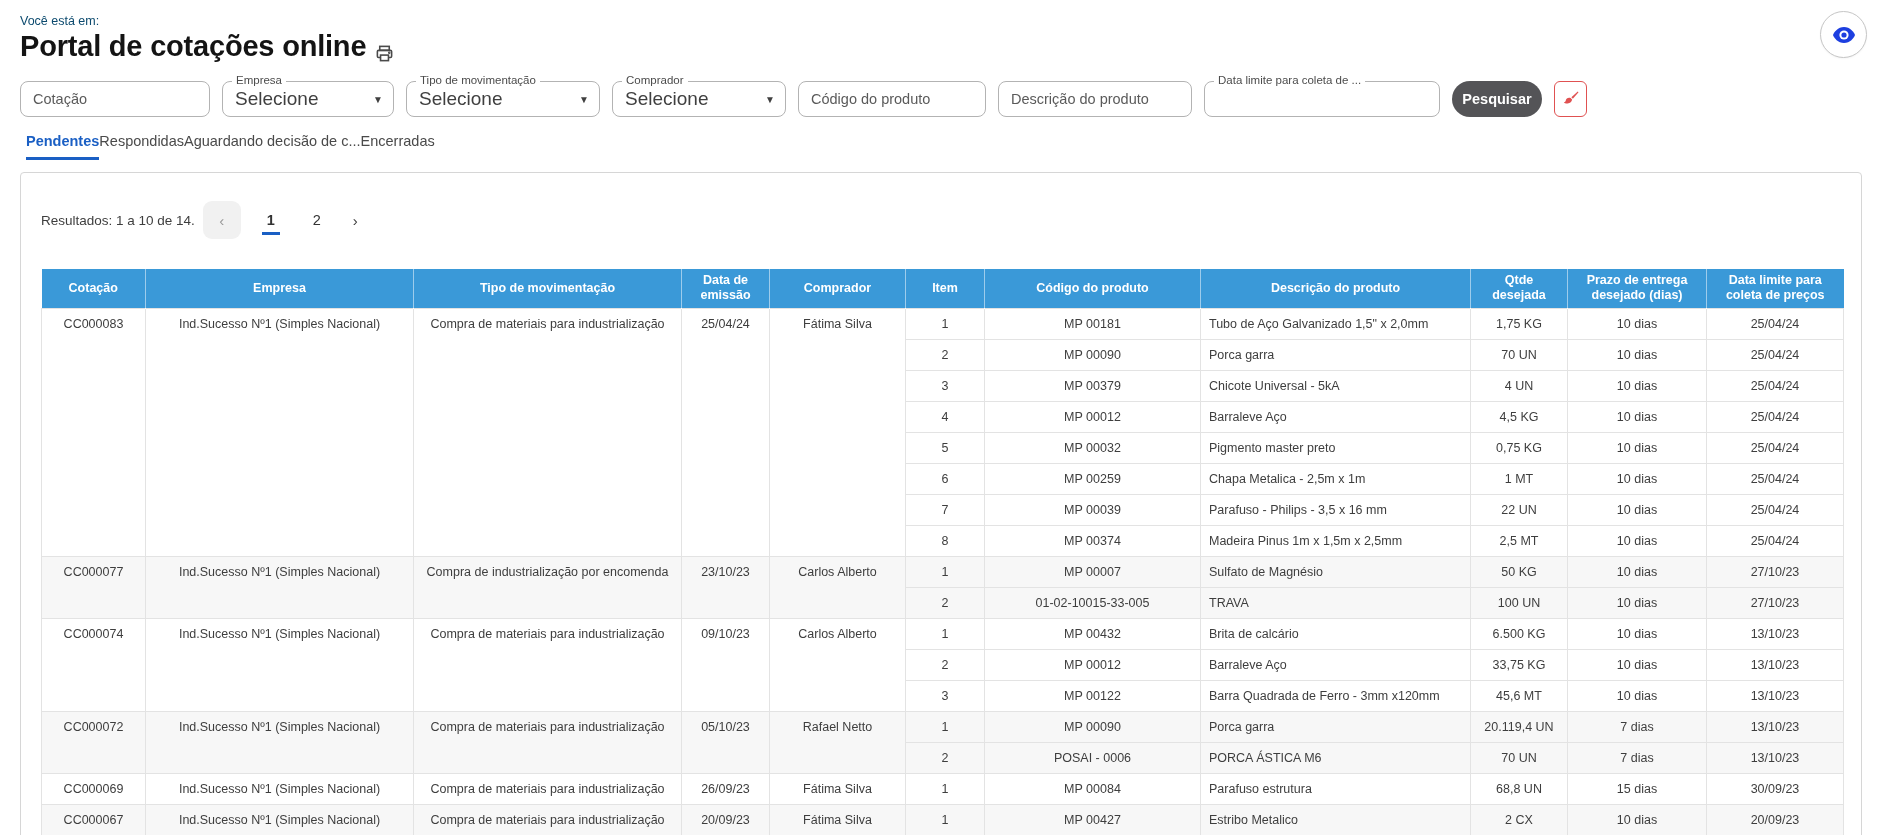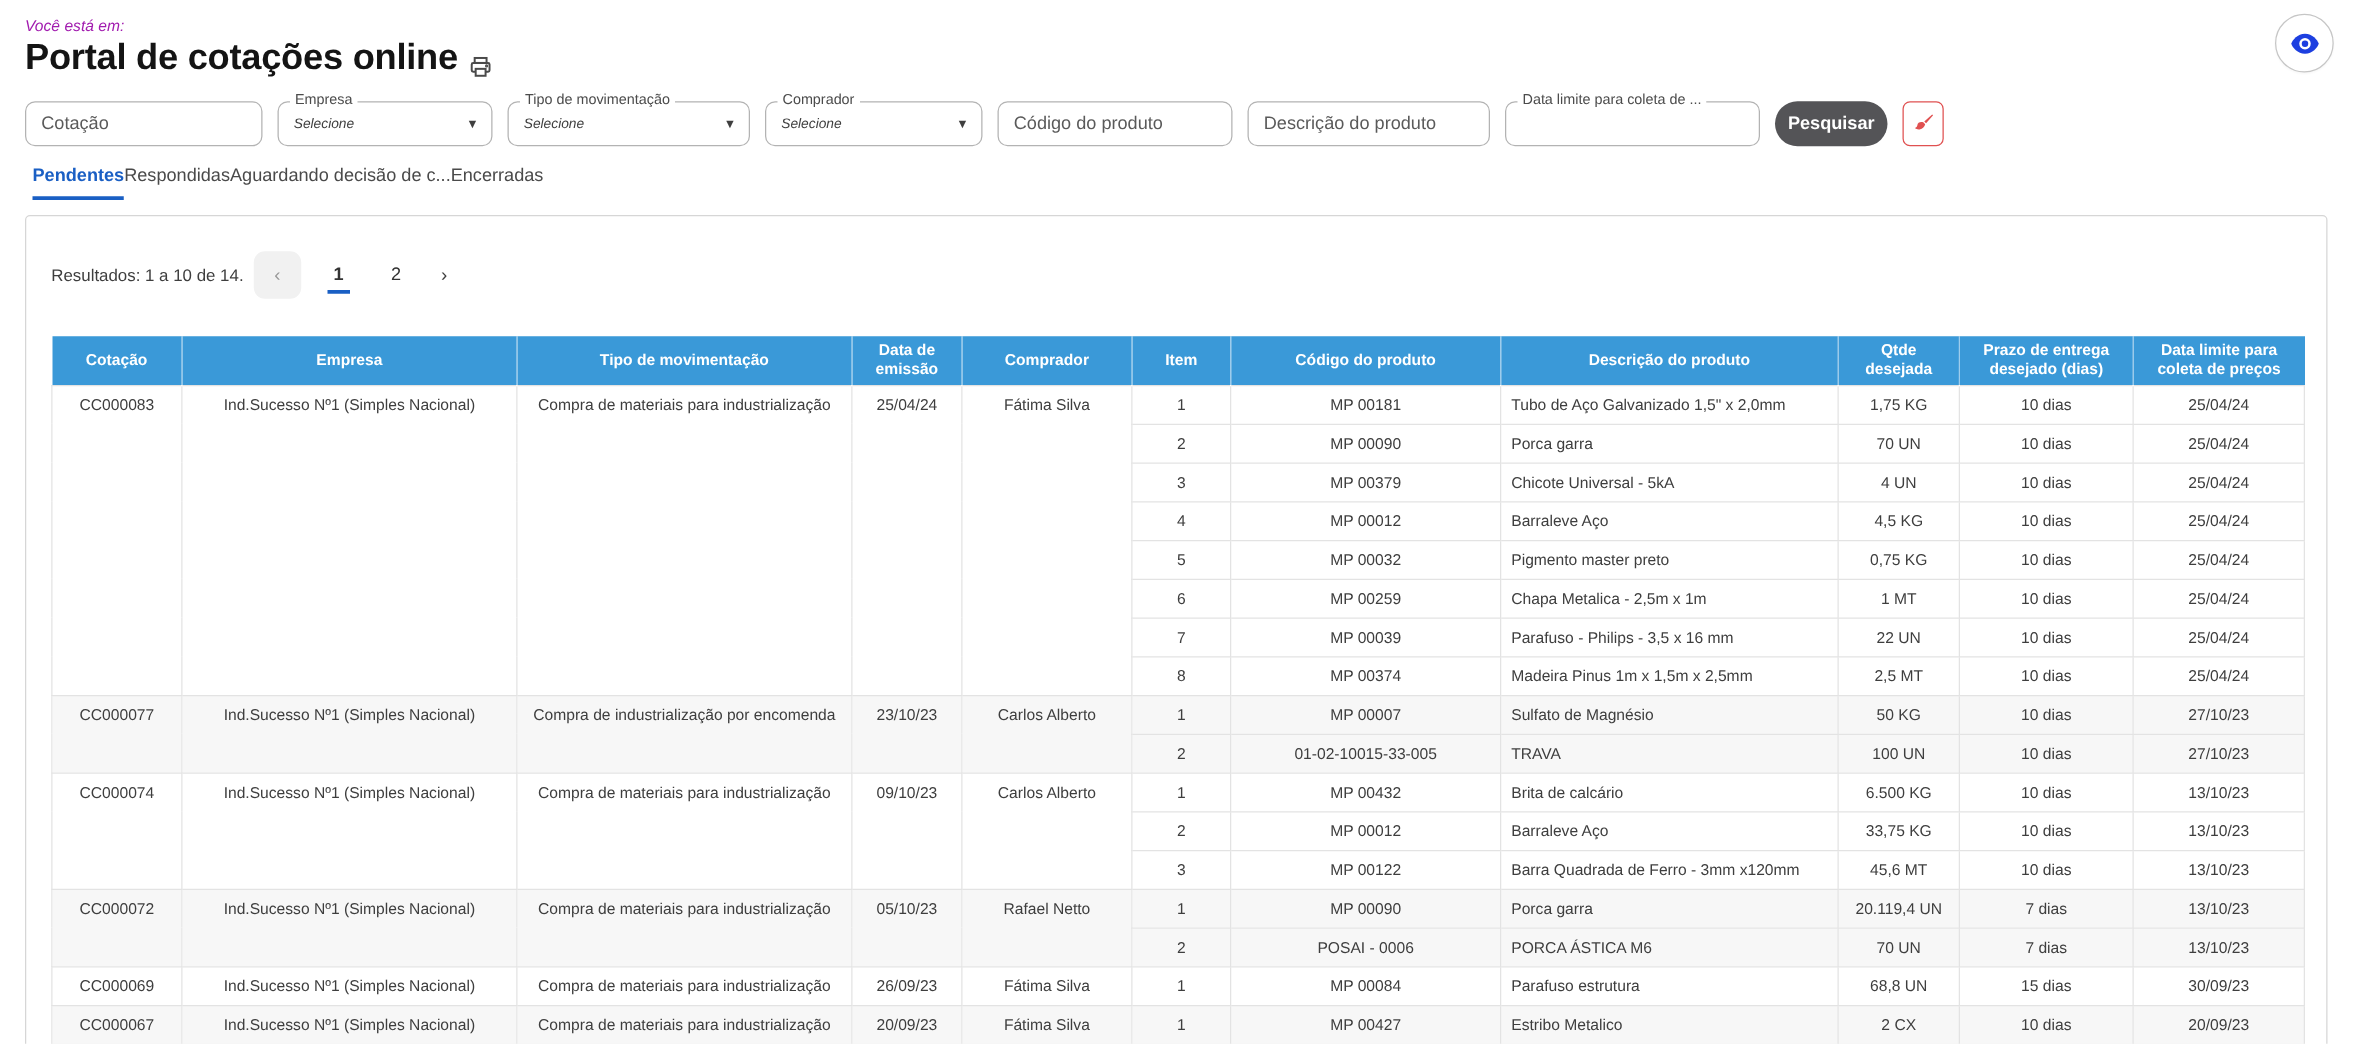--- a/index.html
+++ b/index.html
@@ -5,21 +5,21 @@
   * { box-sizing: border-box; }
   html,body { margin:0; padding:0; }
   body {
     width:1882px; height:835px; overflow:hidden; position:relative;
     background:#ffffff; color:#3e3e3e;
     font-family:"Liberation Sans", sans-serif;
   }
   .page { padding:10px 20px 0 20px; }
 
   
-  .breadcrumb { font-size:12.5px; color:#a21caf; margin-top:4px;font-style:italic; }
+  .breadcrumb { font-size:12.5px; color:#0c4a6e; margin-top:4px; }
   .title-row { display:flex; align-items:flex-end; gap:9px; margin-top:2px; }
   .page-title { font-size:29px; font-weight:700; color:#141414; margin:0; letter-spacing:-0.2px; }
   .printer-btn { background:none; border:none; padding:0; cursor:pointer; display:flex; align-items:flex-end; }
   .eye-btn {
     position:absolute; top:11px; right:15px; width:47px; height:47px;
     border-radius:50%; border:1px solid #c6c6c6; background:#fff;
     display:flex; align-items:center; justify-content:center; cursor:pointer;
     box-shadow:0 1px 2px rgba(0,0,0,.04);
   }
 
@@ -27,23 +27,23 @@
   .filters { display:flex; gap:12px; margin-top:18px; height:36px; align-items:stretch; }
   .txt-input {
     border:1px solid #b3b3b3; border-radius:8px; padding:0 12px;
     font-size:14.5px; color:#3f3f3f; font-family:inherit; background:#fff; outline:none;
   }
   .txt-input::placeholder { color:#5a5a5a; opacity:1; }
   .fl { position:relative; border:1px solid #b3b3b3; border-radius:8px; background:#fff;
         display:flex; align-items:center; padding:0 10px 0 12px; cursor:pointer; }
   .fl .fl-label { position:absolute; top:-8px; left:9px; background:#fff; padding:0 4px;
         font-size:11.5px; color:#4b4b4b; white-space:nowrap; cursor:default; }
-  .fl .fl-value { flex:1; font-size:11px; color:#3f3f3f;font-style:italic; }
+  .fl .fl-value { flex:1; font-size:19px; color:#3f3f3f; }
   .fl .caret { font-size:10px; color:#3f3f3f; margin-left:6px; }
-  .w190{width:190px}.w172{width:172px}.w194{width:194px}.w174{width:174px}.w188{width:188px}.w195{width:204px}
+  .w190{width:190px}.w172{width:172px}.w194{width:194px}.w174{width:174px}.w188{width:188px}.w195{width:236px}
   .search-btn {
     width:90px; border:none; border-radius:18px; background:#545457; color:#fff;
     font-size:14.5px; font-weight:700; font-family:inherit; cursor:pointer;
   }
   .clear-btn {
     width:33px; border:1px solid #e05151; border-radius:6px; background:#fff;
     display:flex; align-items:center; justify-content:center; cursor:pointer;
   }
 
   

